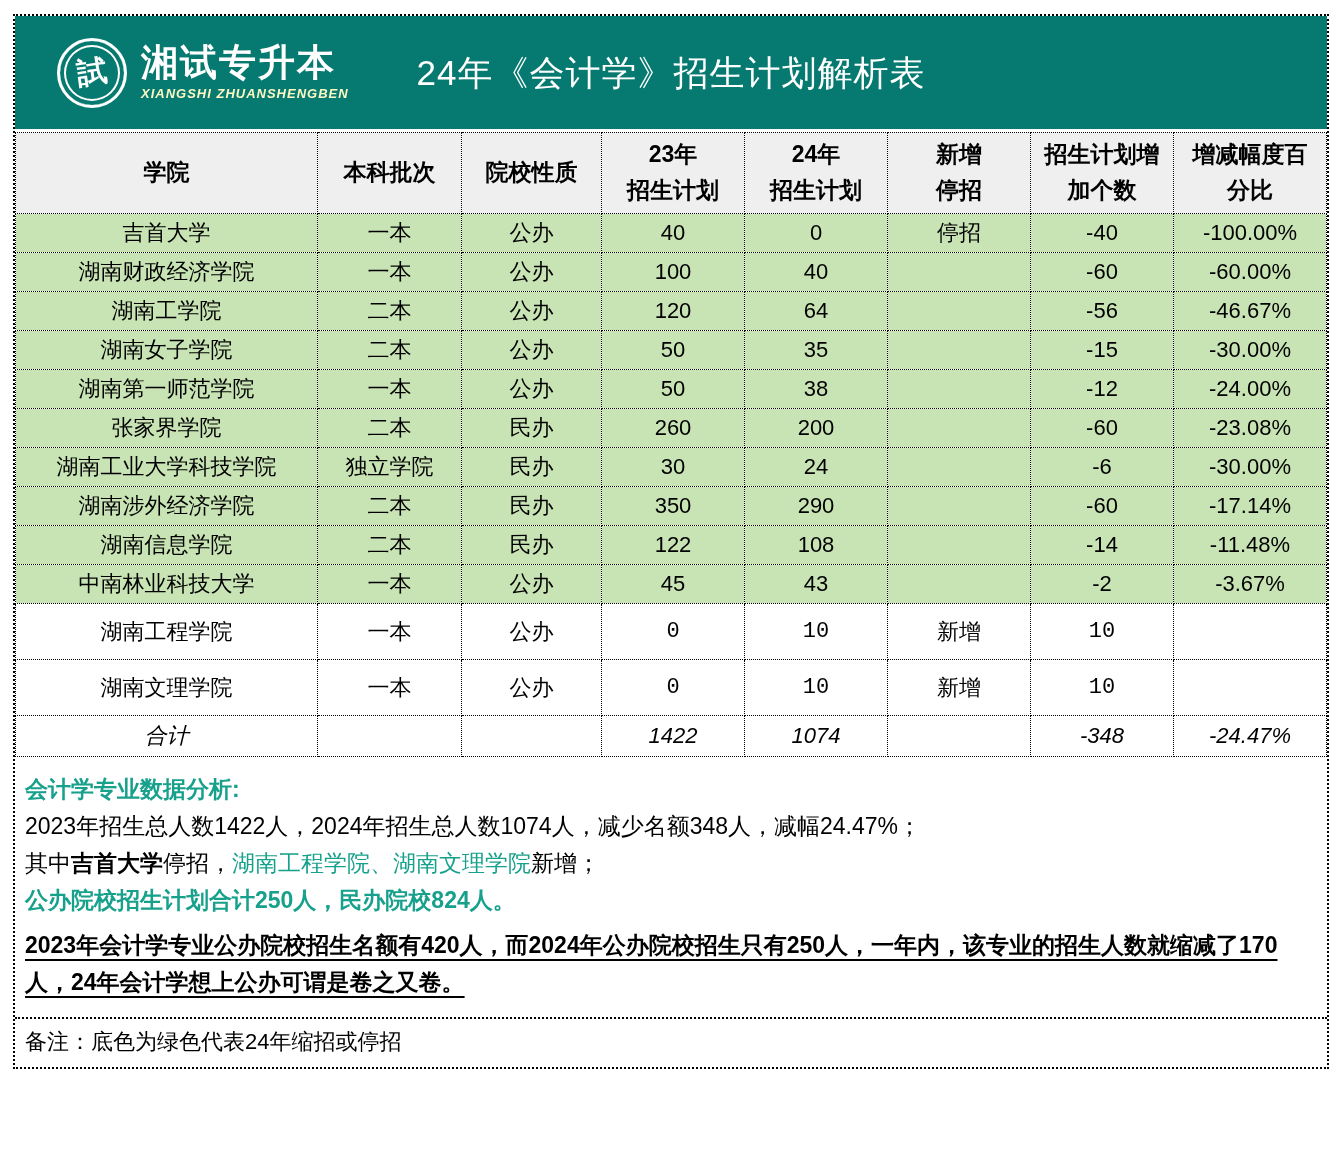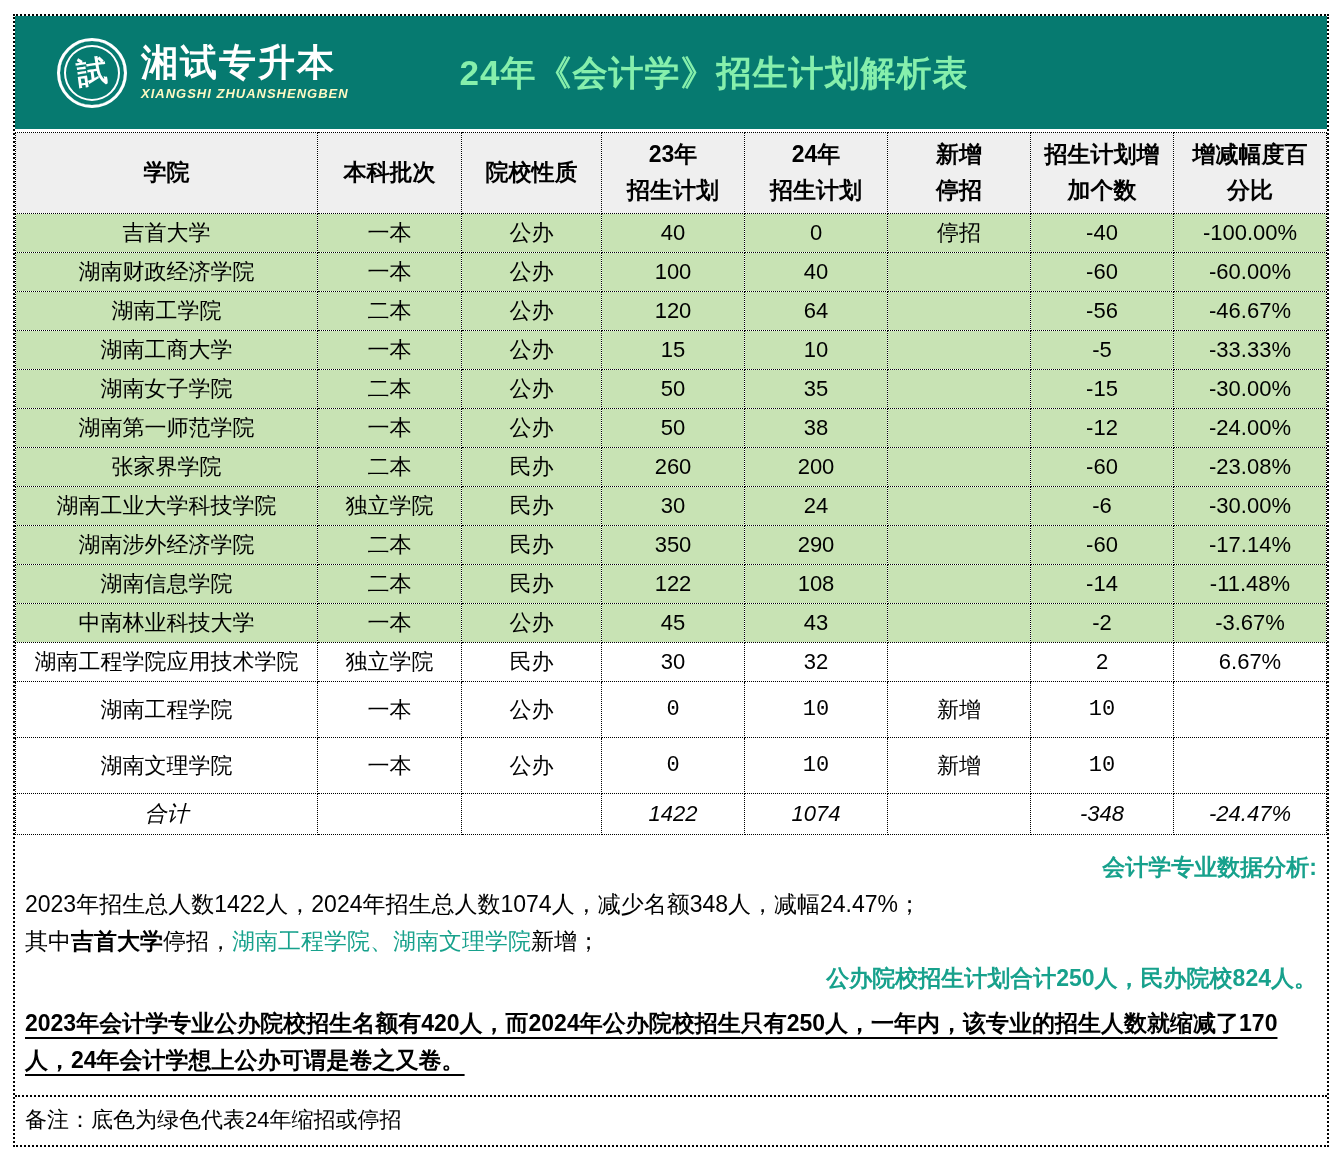--- a/index.html
+++ b/index.html
@@ -10,35 +10,35 @@
   .band{position:relative;height:113px;background:#067a70;display:flex;align-items:center;}
   .brand{display:flex;align-items:center;gap:14px;margin-left:42px;}
   .emblem{width:64px;height:64px;border:3px solid #fff;border-radius:50%;
           box-shadow:inset 0 0 0 4px #067a70, inset 0 0 0 6px #fff;
           display:flex;align-items:center;justify-content:center;flex:0 0 auto;}
   .emblem span{color:#fff;font-size:30px;font-weight:800;transform:rotate(-8deg);}
   .brand-text{display:flex;flex-direction:column;line-height:1.05;}
   .brand-name{color:#fff;font-size:37px;font-weight:800;letter-spacing:2px;}
   .brand-sub{color:#fef9c3;font-size:13px;font-weight:700;font-style:italic;letter-spacing:1px;margin-top:4px;}
   .band-title{position:absolute;left:50%;top:50%;transform:translate(-50%,-50%);
-              color:#86efac;font-size:35px;font-weight:700;white-space:nowrap;letter-spacing:1px;margin-left:43px;}
+              color:#ffffff;font-size:35px;font-weight:400;white-space:nowrap;letter-spacing:1px;}
 
   
   table{width:100%;border-collapse:collapse;table-layout:fixed;margin-top:3px;}
   th,td{border:1px dotted #000;text-align:center;vertical-align:middle;padding:0 4px;overflow:hidden;}
   thead th{background:#efefef;height:80px;font-size:23px;font-weight:700;white-space:pre-line;line-height:1.55;}
   td{font-size:22px;height:38px;font-weight:400;background:#fff;}
   tr.green td{background:#c8e3b4;}
   tr.tall td{height:55px;font-family:Liberation Mono, monospace;}
   tr.total td{height:40px;font-style:italic;}
 
   
   .analysis{padding:14px 10px 16px 10px;border-bottom:2px dotted #000;}
   .analysis p{margin:0;font-size:23px;line-height:37px;}
-  .teal{color:#17a18c;text-align:right;}
+  .teal{color:#17a18c;}
   .b{font-weight:700;}
   .ul{text-decoration:underline;text-decoration-thickness:2px;text-underline-offset:6px;}
   .spacer{height:8px;}
 
   .note{padding:8px 10px 10px 10px;font-size:22px;}
 </style>
 </head>
 <body>
 
 <div class="sheet">
@@ -109,30 +109,20 @@
           <td>湖南工学院</td>
           <td>二本</td>
           <td>公办</td>
           <td>120</td>
           <td>64</td>
           <td></td>
           <td>-56</td>
           <td>-46.67%</td>
         </tr>
         <tr class="green">
-          <td>湖南工商大学</td>
-          <td>一本</td>
-          <td>公办</td>
-          <td>15</td>
-          <td>10</td>
-          <td></td>
-          <td>-5</td>
-          <td>-33.33%</td>
-        </tr>
-        <tr class="green">
           <td>湖南女子学院</td>
           <td>二本</td>
           <td>公办</td>
           <td>50</td>
           <td>35</td>
           <td></td>
           <td>-15</td>
           <td>-30.00%</td>
         </tr>
         <tr class="green">
@@ -187,30 +177,20 @@
         </tr>
         <tr class="green">
           <td>中南林业科技大学</td>
           <td>一本</td>
           <td>公办</td>
           <td>45</td>
           <td>43</td>
           <td></td>
           <td>-2</td>
           <td>-3.67%</td>
-        </tr>
-        <tr>
-          <td>湖南工程学院应用技术学院</td>
-          <td>独立学院</td>
-          <td>民办</td>
-          <td>30</td>
-          <td>32</td>
-          <td></td>
-          <td>2</td>
-          <td>6.67%</td>
         </tr>
         <tr class="tall">
           <td>湖南工程学院</td>
           <td>一本</td>
           <td>公办</td>
           <td>0</td>
           <td>10</td>
           <td>新增</td>
           <td>10</td>
           <td></td>

